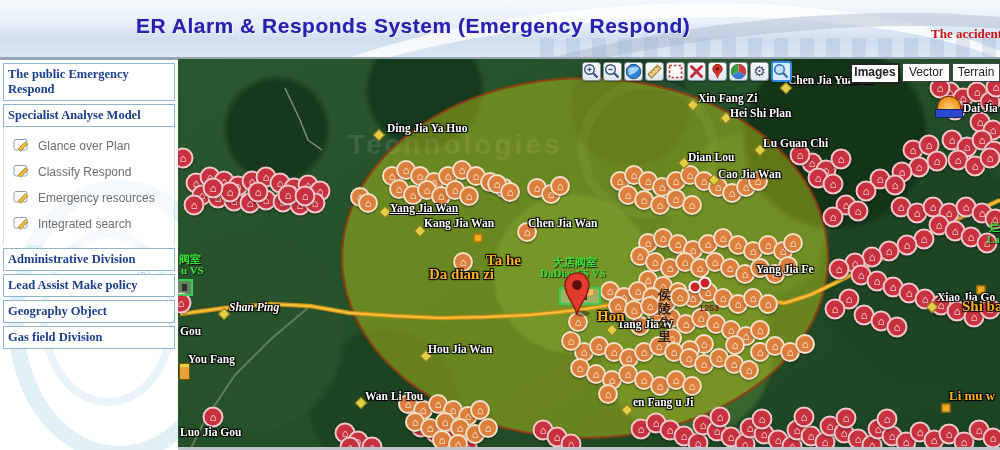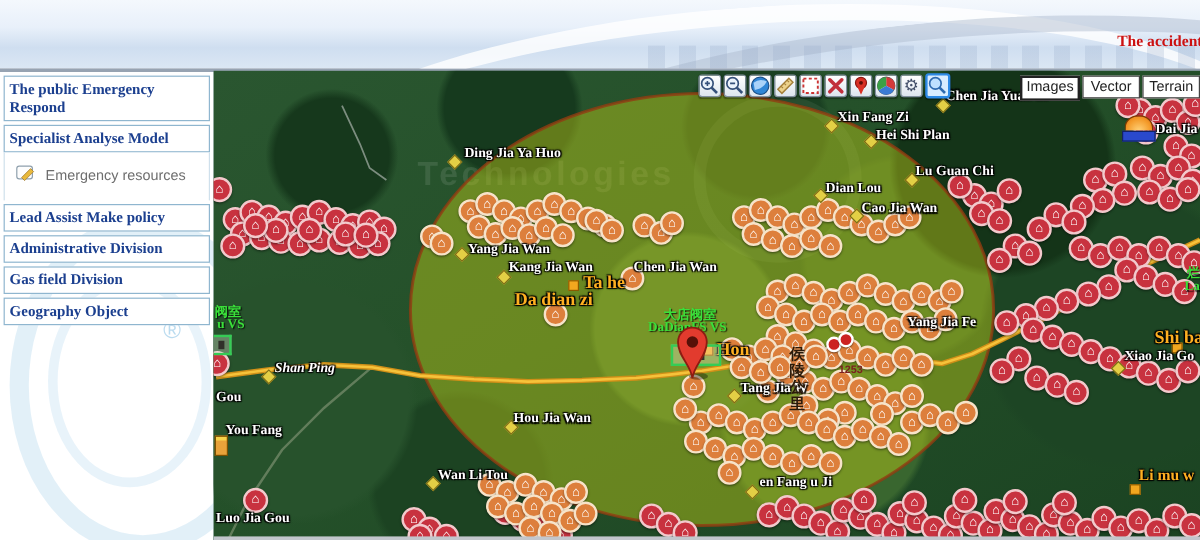--- a/index.html
+++ b/index.html
@@ -79,40 +79,40 @@
     background:linear-gradient(#ffffff,#dde5ee);box-shadow:0 1px 1px rgba(0,0,0,.35);
     display:flex;align-items:center;justify-content:center;cursor:pointer;}
   .tbtn.active{border:2px solid #2e8ae6;background:#d9ecff;width:21px;height:21px;margin-top:-1px;}
   .tbtn svg{display:block;}
   .gearchar{font-size:14px;color:#44506a;line-height:1;}
 
   
   #layer-buttons{position:absolute;left:672px;top:4px;display:flex;gap:2px;}
   .lybtn{width:46px;height:17px;background:#fff;border:1px solid #444;font-size:12px;
     line-height:16px;text-align:center;color:#222;cursor:pointer;}
-  .lybtn.active{font-weight:normal;border:2px solid #222;line-height:14px;}
+  .lybtn.active{font-weight:bold;border:2px solid #222;line-height:14px;}
 
   
   .mk{position:absolute;width:17px;height:17px;border-radius:50%;
     transform:translate(-50%,-50%);display:flex;align-items:center;justify-content:center;
     color:#fff;font-size:11px;font-weight:bold;line-height:1;
     box-shadow:0 1px 2px rgba(0,0,0,.45);cursor:pointer;}
   .mk.red{background:#c8323f;border:2px solid #f3c9cc;}
   .mk.orange{width:16px;height:16px;background:#dd7f3c;border:2px solid #f7e3c9;}
   .rdot{position:absolute;width:9px;height:9px;border-radius:50%;background:#cc2222;
     border:2px solid #fff;transform:translate(-50%,-50%);box-shadow:0 1px 1px rgba(0,0,0,.4);}
   .dia{position:absolute;width:7px;height:7px;background:#e3cf45;border:1px solid #7d6c16;
     transform:translate(-50%,-50%) rotate(45deg);}
   .osq{position:absolute;width:7px;height:7px;background:#f3a71f;border:1px solid #8a5a00;
     transform:translate(-50%,-50%);}
   .lbl{position:absolute;white-space:nowrap;font-family:"Liberation Serif",serif;font-weight:bold;
     text-shadow:1px 1px 1px #000,-1px -1px 1px #000,1px -1px 1px #000,-1px 1px 1px #000;}
   .lbl.white{color:#fff;font-size:11.5px;}
   .lbl.orange{color:#ffb021;font-size:13px;}
-  .lbl.orange.big{font-size:15px;}
+  .lbl.orange.big{font-size:15px;margin-top:24px;}
   .lbl.green{color:#3ae03a;font-size:11px;text-shadow:1px 1px 1px rgba(0,0,0,.8);}
   .vch{position:absolute;font-size:13px;font-weight:bold;color:#2a1a0a;
     text-shadow:0 0 2px rgba(255,220,180,.4);}
   .vdig{position:absolute;font-size:9px;font-weight:bold;color:#7a2020;}
 
   
   #dome{position:absolute;left:757px;top:37px;width:26px;height:26px;cursor:pointer;}
   #dome .dtop{width:22px;height:12px;margin-left:2px;border-radius:11px 11px 0 0;
     background:radial-gradient(circle at 50% 100%,#ffd27a 0%,#f49b2a 60%,#d96a10 100%);
     border:1px solid #7a3a00;border-bottom:none;}
@@ -128,42 +128,64 @@
 </style>
 </head>
 <body>
 
 <div id="stage">
 
   <div id="header">
     <div class="sw sw1"></div>
     <div class="sw sw2"></div>
     <div class="sw3"></div>
+    <div id="title">ER Alarm &amp; Responds System (Emergency Respond)</div>
     <div id="accident">The accident</div>
   </div>
 
   <div id="sidebar">
     <div class="wm-ring wm1"></div>
     <div class="wm-ring wm2"></div>
     <div class="wm-r">®</div>
     <div class="side-box">The public Emergency Respond</div>
     <div class="side-box">Specialist Analyse Model</div>
     <div id="model-items">
         <div class="side-item">
           <span><svg class="note-ic" viewBox="0 0 17 15">
               <rect x="1" y="2.5" width="13" height="10.5" rx="2" fill="#fdfdfd" stroke="#8fa0ad"></rect>
               <path d="M5 12 L12.5 4.5 L15 7 L7.5 14.5 Z" fill="#e8b93c" stroke="#a5803a" stroke-width=".7"></path>
             </svg></span>
+          <span class="itm-label">Glance over Plan</span>
+        </div>
+        <div class="side-item">
+          <span><svg class="note-ic" viewBox="0 0 17 15">
+              <rect x="1" y="2.5" width="13" height="10.5" rx="2" fill="#fdfdfd" stroke="#8fa0ad"></rect>
+              <path d="M5 12 L12.5 4.5 L15 7 L7.5 14.5 Z" fill="#e8b93c" stroke="#a5803a" stroke-width=".7"></path>
+            </svg></span>
+          <span class="itm-label">Classify Respond</span>
+        </div>
+        <div class="side-item">
+          <span><svg class="note-ic" viewBox="0 0 17 15">
+              <rect x="1" y="2.5" width="13" height="10.5" rx="2" fill="#fdfdfd" stroke="#8fa0ad"></rect>
+              <path d="M5 12 L12.5 4.5 L15 7 L7.5 14.5 Z" fill="#e8b93c" stroke="#a5803a" stroke-width=".7"></path>
+            </svg></span>
           <span class="itm-label">Emergency resources</span>
         </div>
+        <div class="side-item">
+          <span><svg class="note-ic" viewBox="0 0 17 15">
+              <rect x="1" y="2.5" width="13" height="10.5" rx="2" fill="#fdfdfd" stroke="#8fa0ad"></rect>
+              <path d="M5 12 L12.5 4.5 L15 7 L7.5 14.5 Z" fill="#e8b93c" stroke="#a5803a" stroke-width=".7"></path>
+            </svg></span>
+          <span class="itm-label">Integrated search</span>
+        </div>
       </div>
+    <div class="side-box">Administrative Division</div>
     <div class="side-box">Lead Assist Make policy</div>
-    <div class="side-box">Administrative Division</div>
+    <div class="side-box">Geography Object</div>
     <div class="side-box">Gas field Division</div>
-    <div class="side-box">Geography Object</div>
   </div>
 
   <div id="map">
     <div class="map-wmtext">Technologies</div>
     <div class="map-wmring"></div>
 
     <svg id="map-svg" width="822" height="391" viewBox="0 0 822 391">
       <path id="road-minor" fill="none" stroke="rgba(210,205,180,.35)" stroke-width="2" d="M132 247 L92 281 L57 316 L27 361 L12 391"></path>
       <path id="road-trail" fill="none" stroke="rgba(225,225,225,.5)" stroke-width="1.5" d="M107 29 L122 61 L130 81 L144 91"></path>
       <ellipse id="impact-ellipse" stroke-width="2.5" cx="407" cy="199" rx="243" ry="180" fill="rgba(190,205,25,0.45)" stroke="rgba(145,60,18,0.8)"></ellipse>
@@ -457,21 +479,21 @@
         <div class="dia" style="left: 248px; top: 297px;"></div>
         <div class="dia" style="left: 183px; top: 344px;"></div>
         <div class="dia" style="left: 434px; top: 271px;"></div>
         <div class="dia" style="left: 449px; top: 351px;"></div>
         <div class="dia" style="left: 754px; top: 248px;"></div>
         <div class="osq" style="left: 300px; top: 179px;"></div>
         <div class="osq" style="left: 412px; top: 233px;"></div>
         <div class="osq" style="left: 803px; top: 231px;"></div>
         <div class="osq" style="left: 768px; top: 349px;"></div>
         <div class="lbl white" style="left: 209px; top: 63px;">Ding Jia Ya Huo</div>
-        <div class="lbl white" style="left: 212px; top: 143px;">Yang Jia Wan</div>
+        <div class="lbl white" style="left: 212px; top: 143px; text-decoration: underline;">Yang Jia Wan</div>
         <div class="lbl white" style="left: 246px; top: 158px;">Kang Jia Wan</div>
         <div class="lbl white" style="left: 350px; top: 158px;">Chen Jia Wan</div>
         <div class="lbl white" style="left: 520px; top: 33px;">Xin Fang Zi</div>
         <div class="lbl white" style="left: 552px; top: 48px;">Hei Shi Plan</div>
         <div class="lbl white" style="left: 585px; top: 78px;">Lu Guan Chi</div>
         <div class="lbl white" style="left: 510px; top: 92px;">Dian Lou</div>
         <div class="lbl white" style="left: 540px; top: 109px;">Cao Jia Wan</div>
         <div class="lbl white" style="left: 610px; top: 15px;">Chen Jia Yuan Zi</div>
         <div class="lbl white" style="left: 785px; top: 43px;">Dai Jia</div>
         <div class="lbl white" style="left: 51px; top: 242px; font-style: italic;">Shan Ping</div>

